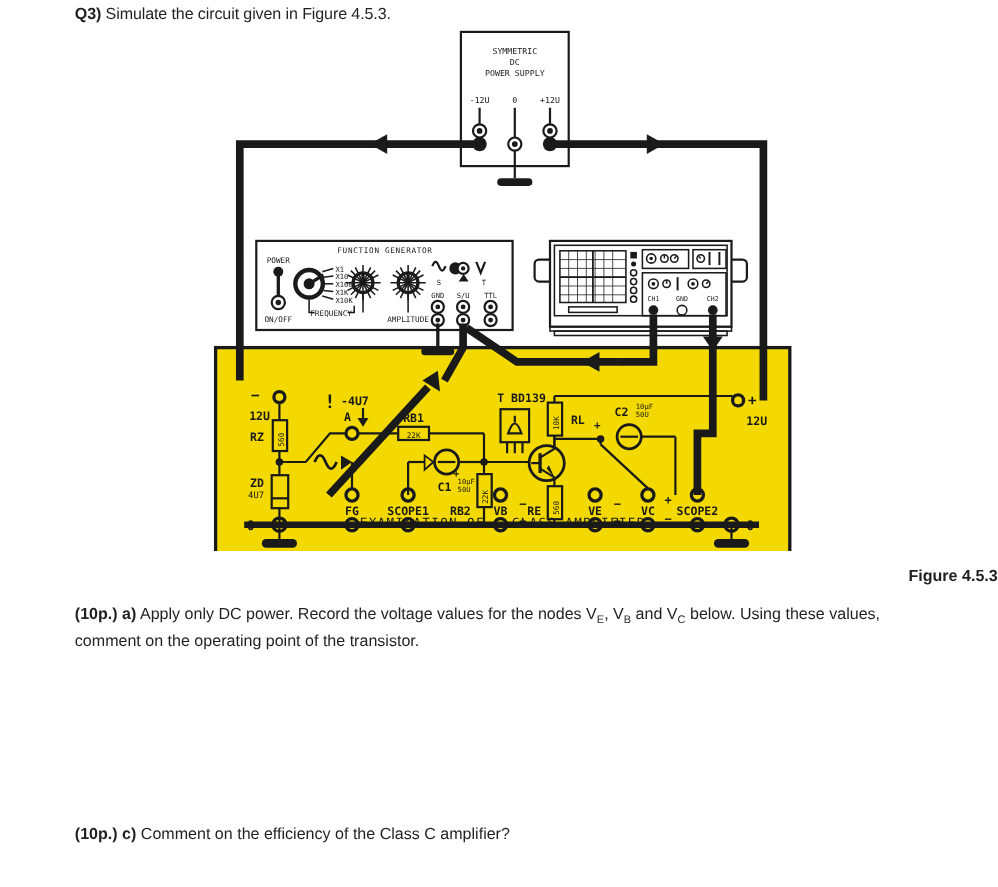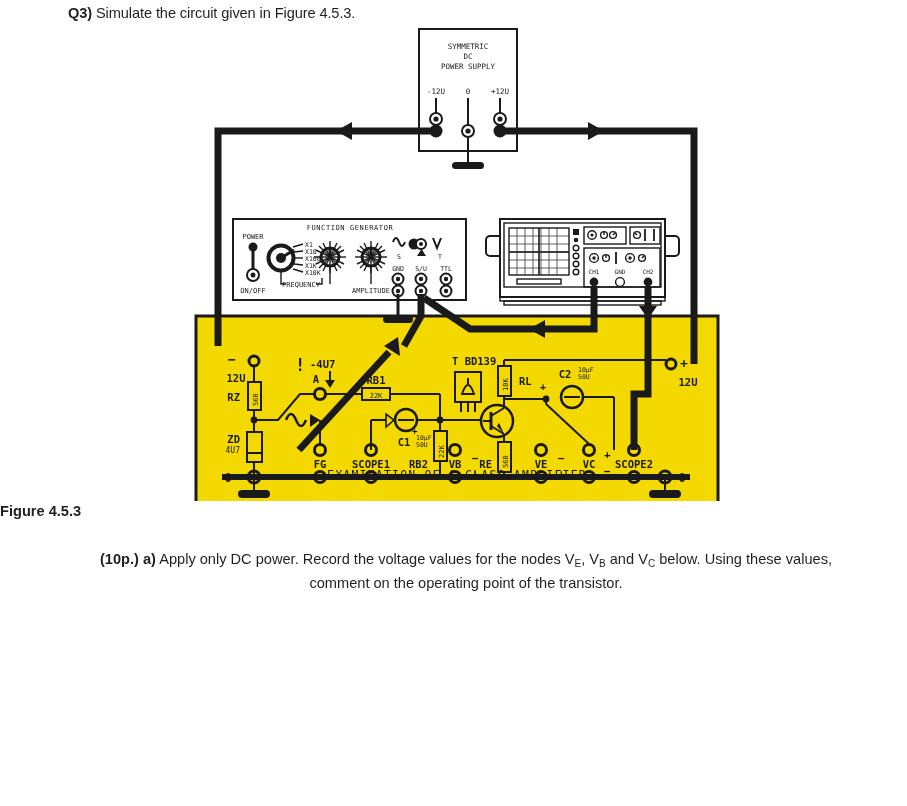--- a/index.html
+++ b/index.html
@@ -14,24 +14,24 @@
   
   .qline{
     position:absolute;
     font-size:14.6px;
     line-height:21px;
     letter-spacing:-0.1px;
   }
   .q-head{left:68px;top:3px;width:800px;}
   .b{font-weight:bold;}
   .fig-cap{
-    position:absolute;left:0;top:503px;width:907px;text-align:left;
+    position:absolute;left:0;top:516px;width:907px;text-align:right;
     font-size:14.6px;font-weight:bold;
   }
-  .para{position:absolute;left:68px;width:796px;font-size:14.6px;line-height:22px;text-align:center;}
+  .para{position:absolute;left:68px;width:796px;font-size:14.6px;line-height:22px;}
   .para-a{top:548px;}
   .para-b{top:648px;}
   .para-c{top:748px;}
   sub{font-size:10px;vertical-align:baseline;position:relative;top:3px;}
 
   
   .figure{position:absolute;left:0px;top:16px;width:907px;height:485px;}
   .figure svg{display:block;}
 </style>
 </head>
@@ -461,14 +461,17 @@
   </div>
 
   <div class="fig-cap">Figure 4.5.3</div>
 
   <div class="para para-a">
     <span class="b">(10p.) a)</span><span> Apply only DC power. Record the voltage values for the nodes V</span><sub>E</sub><span>, V</span><sub>B</sub><span> and V</span><sub>C</sub><span> below. Using these</span>
     <span>values, comment on the operating point of the transistor.</span>
   </div>
 
 
+  <div class="para para-c">
+    <span class="b">(10p.) c)</span><span> Comment on the efficiency of the Class C amplifier?</span>
+  </div>
 
 </div>
 
 </body></html>

